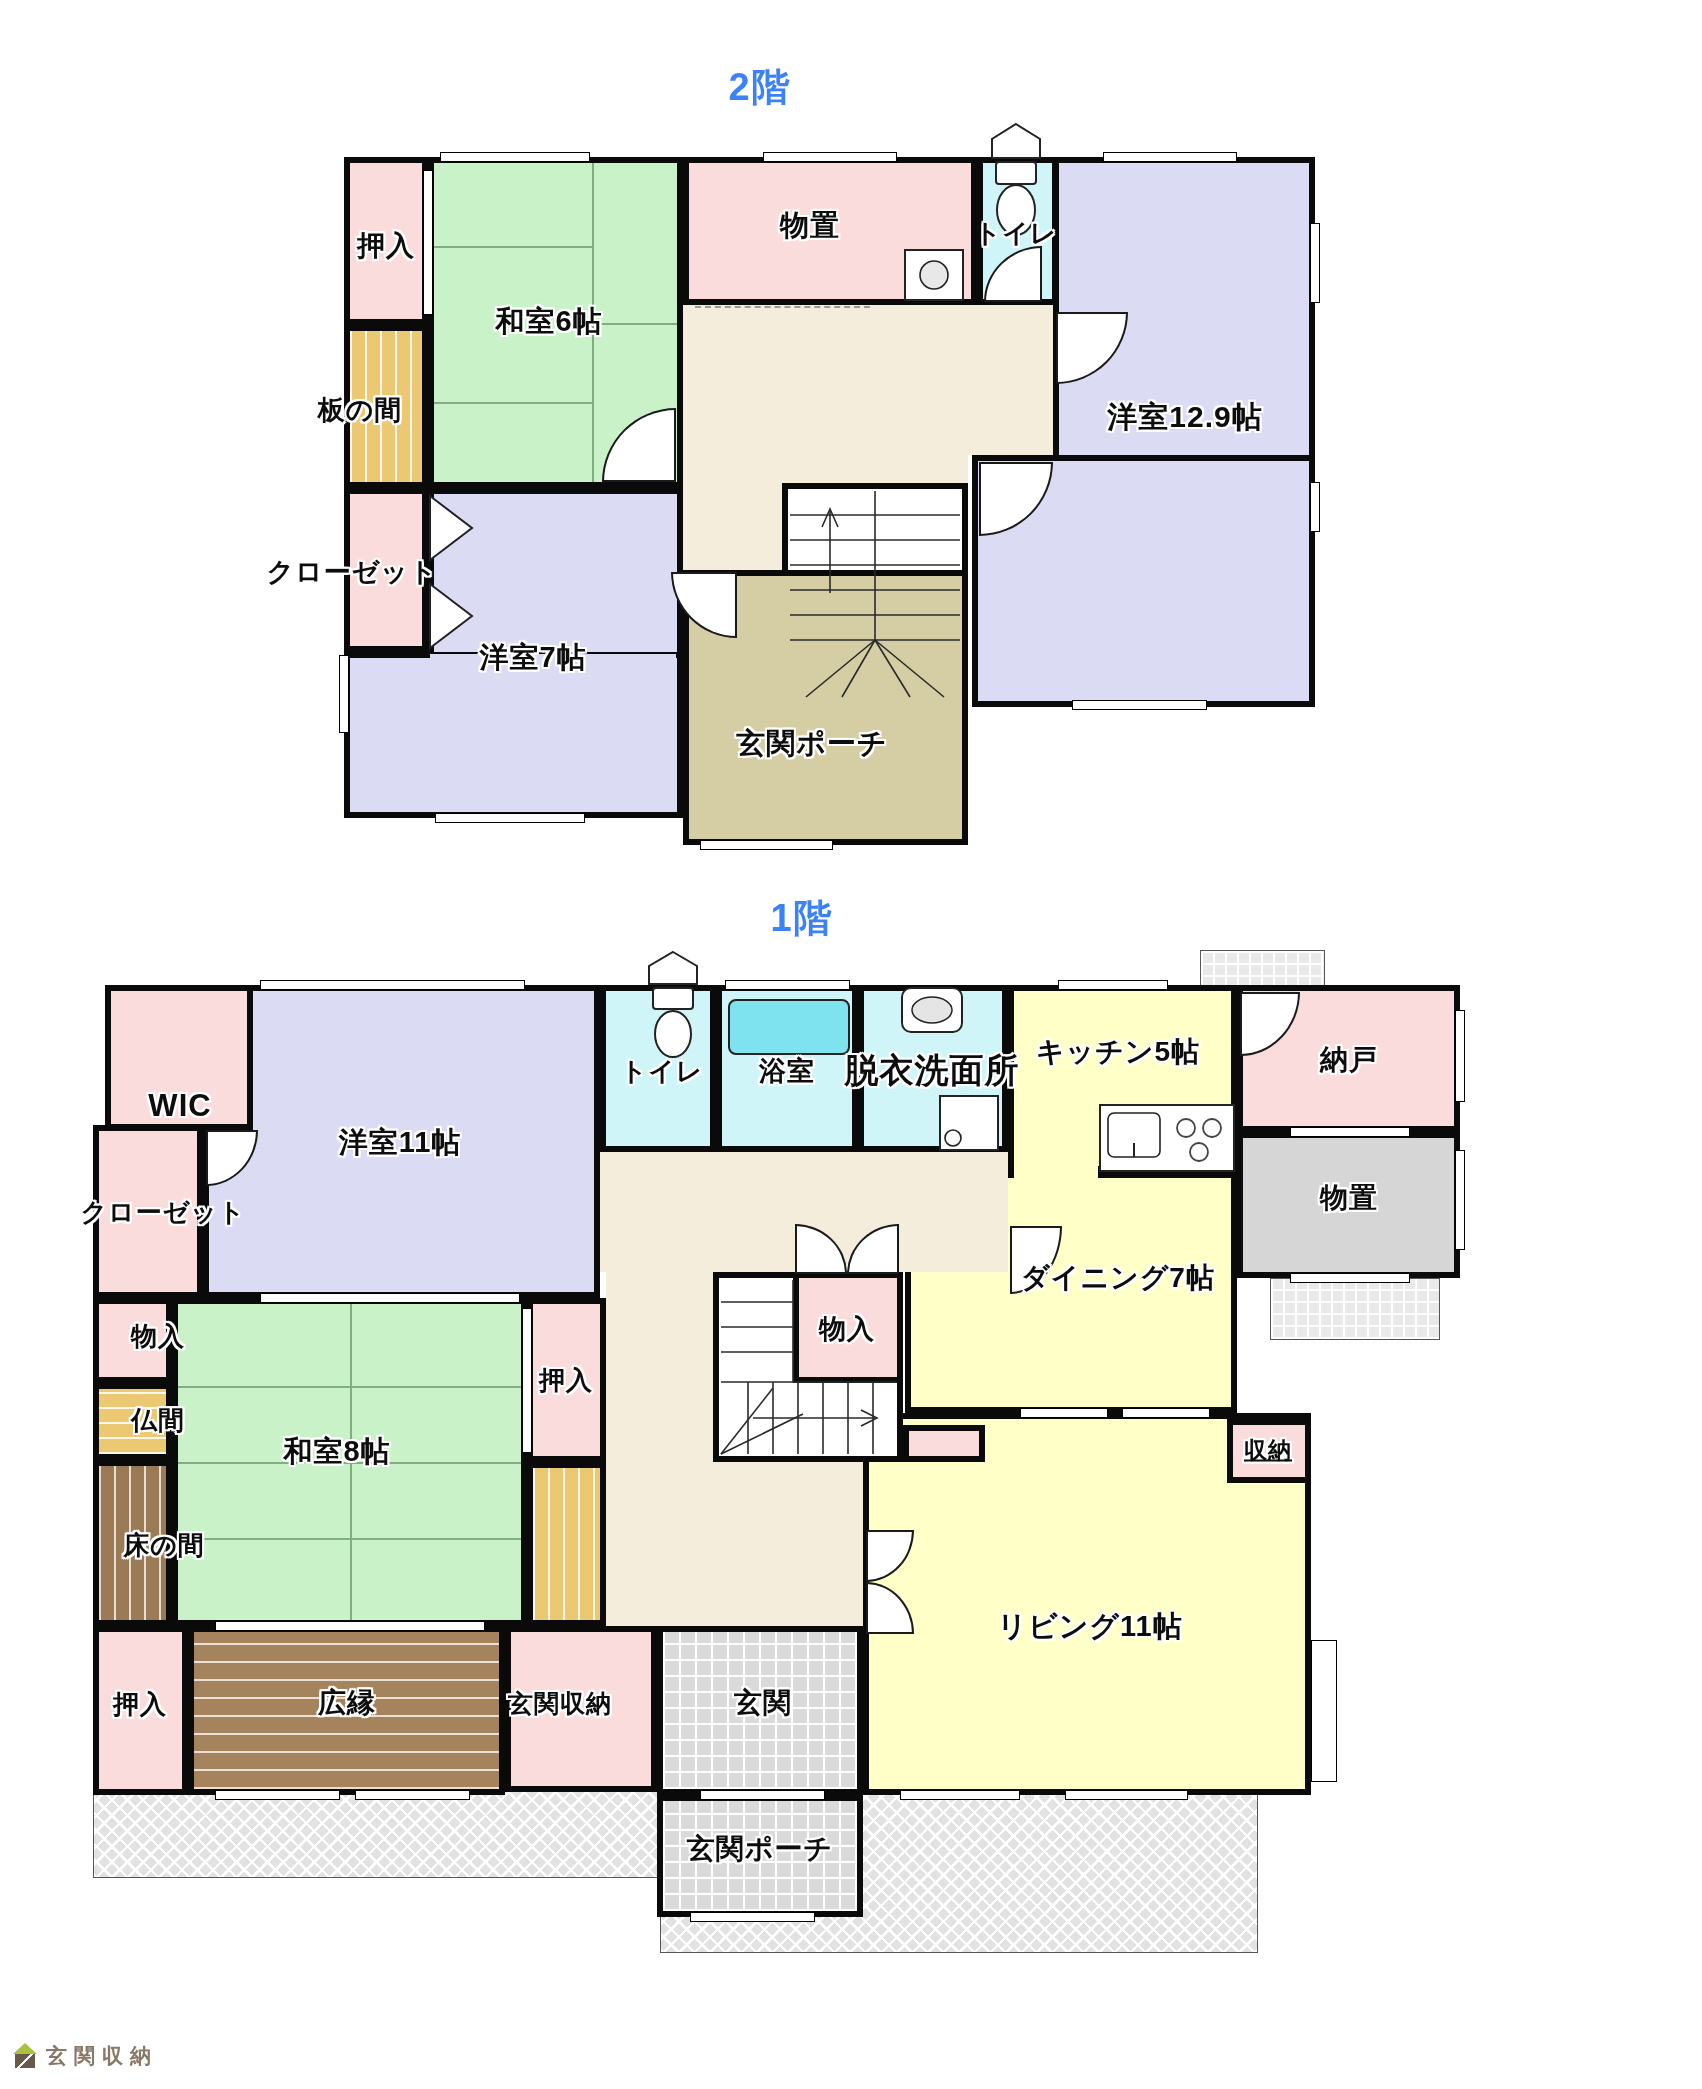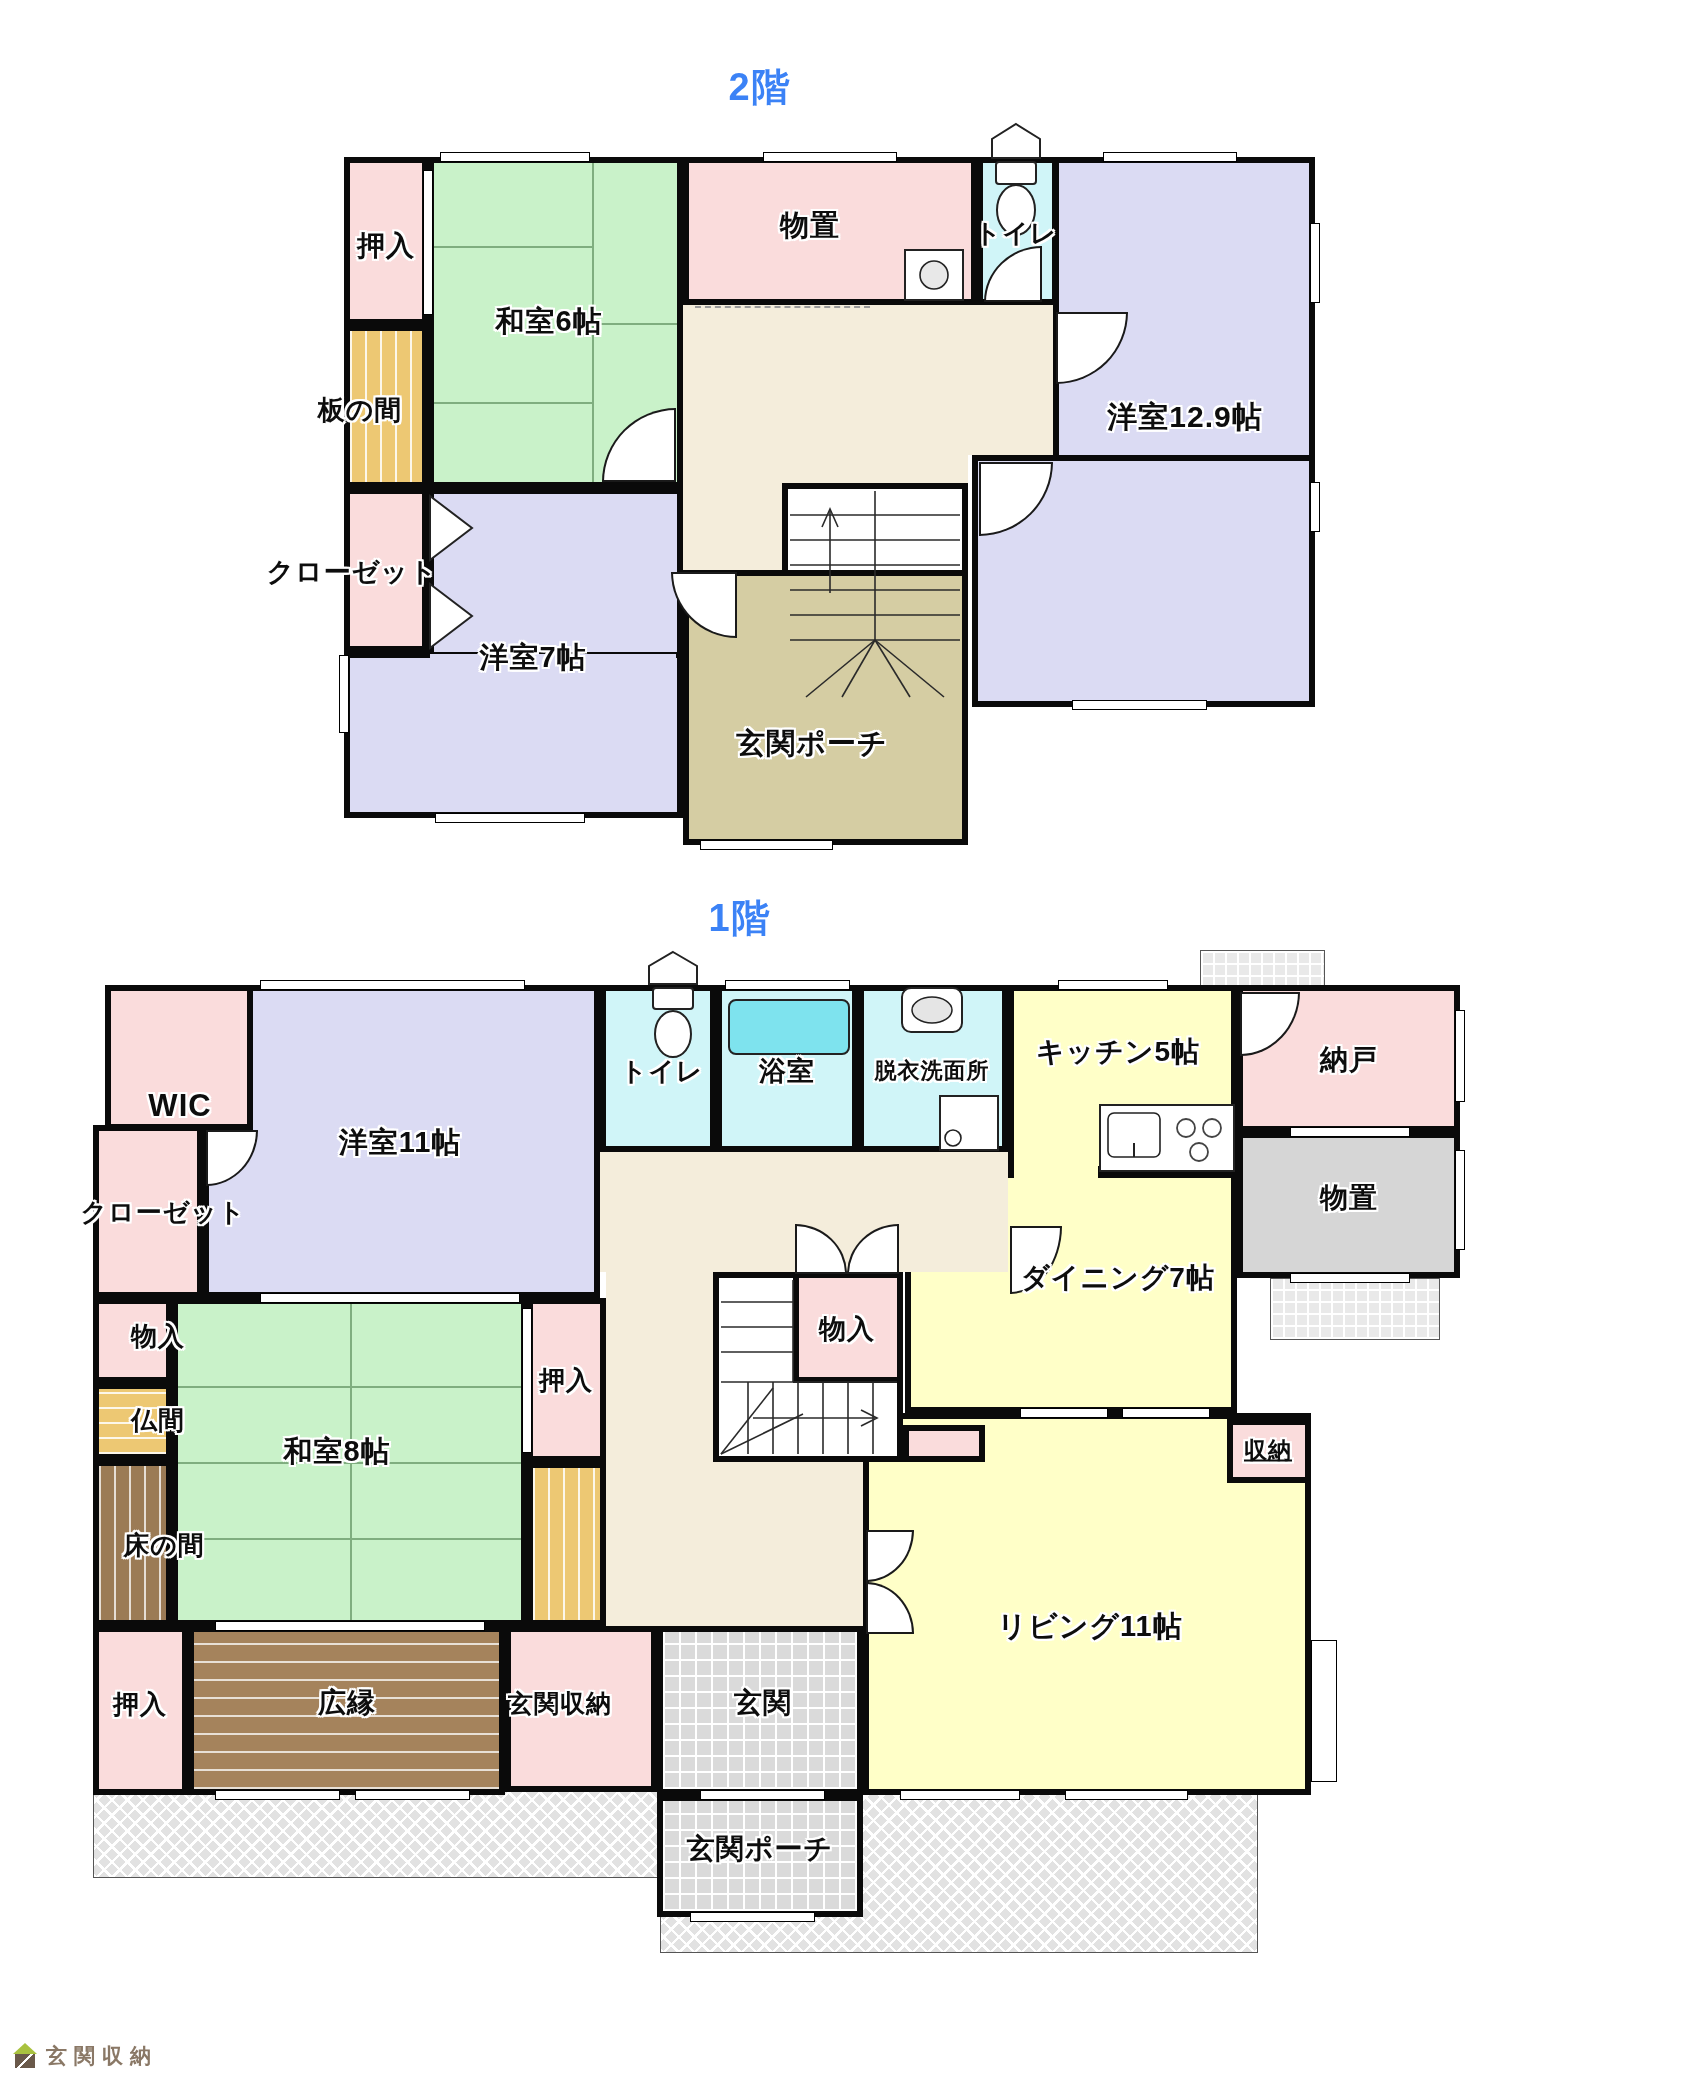--- a/index.html
+++ b/index.html
@@ -236,35 +236,35 @@
     <svg class="icon" style="left:428px;top:490px" width="50" height="166">
       <g fill="#fff" stroke="#222" stroke-width="2">
         <polygon points="2,6 44,38 2,70"></polygon>
         <polygon points="2,94 44,126 2,158"></polygon>
       </g>
     </svg>
   </div>
 
   <div id="label-layer">
     <div class="ftitle" style="left:760px;top:87px">2階</div>
-    <div class="ftitle" style="left:740px;top:918px">1階</div>
+    <div class="ftitle" style="left:802px;top:918px">1階</div>
   <span class="rlabel" style="left: 386px; top: 246px; font-size: 28px;">押入</span>
       <span class="rlabel" style="left: 549px; top: 322px; font-size: 29px;">和室6帖</span>
       <span class="rlabel" style="left: 360px; top: 410px; font-size: 27px;">板の間</span>
       <span class="rlabel" style="left: 810px; top: 226px; font-size: 29px;">物置</span>
       <span class="rlabel" style="left: 1016px; top: 233px; font-size: 26px;">トイレ</span>
       <span class="rlabel" style="left: 1185px; top: 417px; font-size: 30px;">洋室12.9帖</span>
       <span class="rlabel" style="left: 352px; top: 572px; font-size: 27px;">クローゼット</span>
       <span class="rlabel" style="left: 533px; top: 658px; font-size: 29px;">洋室7帖</span>
       <span class="rlabel" style="left: 812px; top: 744px; font-size: 29px;">玄関ポーチ</span>
       <span class="rlabel" style="left: 180px; top: 1058px; font-size: 31px; margin-top: 48px;">WIC</span>
       <span class="rlabel" style="left: 400px; top: 1143px; font-size: 29px;">洋室11帖</span>
       <span class="rlabel" style="left: 662px; top: 1071px; font-size: 26px;">トイレ</span>
       <span class="rlabel" style="left: 787px; top: 1071px; font-size: 27px;">浴室</span>
-      <span class="rlabel" style="left: 932px; top: 1071px; font-size: 22px;">脱衣洗面所</span>
+      <span class="rlabel" style="left: 932px; top: 1071px; font-size: 34px;">脱衣洗面所</span>
       <span class="rlabel" style="left: 1118px; top: 1052px; font-size: 28px;">キッチン5帖</span>
       <span class="rlabel" style="left: 1349px; top: 1060px; font-size: 28px;">納戸</span>
       <span class="rlabel" style="left: 1349px; top: 1198px; font-size: 28px;">物置</span>
       <span class="rlabel" style="left: 163px; top: 1212px; font-size: 26px;">クローゼット</span>
       <span class="rlabel" style="left: 1118px; top: 1278px; font-size: 28px;">ダイニング7帖</span>
       <span class="rlabel" style="left: 847px; top: 1329px; font-size: 27px;">物入</span>
       <span class="rlabel" style="left: 158px; top: 1336px; font-size: 26px;">物入</span>
       <span class="rlabel" style="left: 158px; top: 1420px; font-size: 26px; text-align: right;">仏間</span>
       <span class="rlabel" style="left: 337px; top: 1452px; font-size: 29px;">和室8帖</span>
       <span class="rlabel" style="left: 566px; top: 1380px; font-size: 26px;">押入</span>

